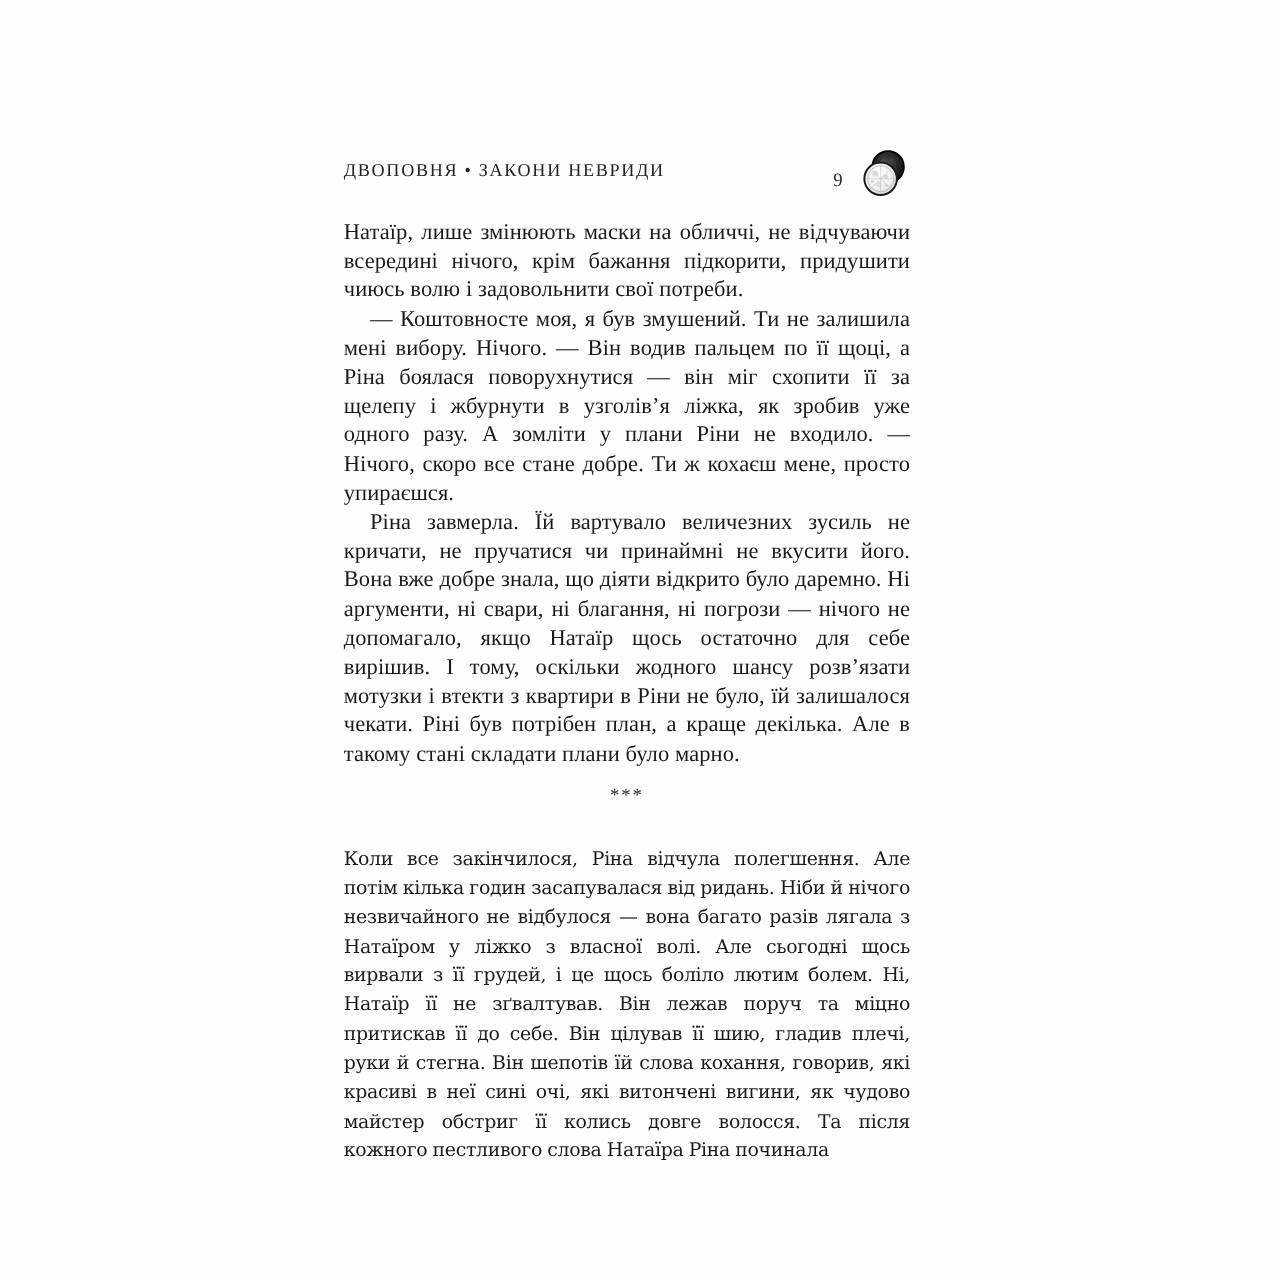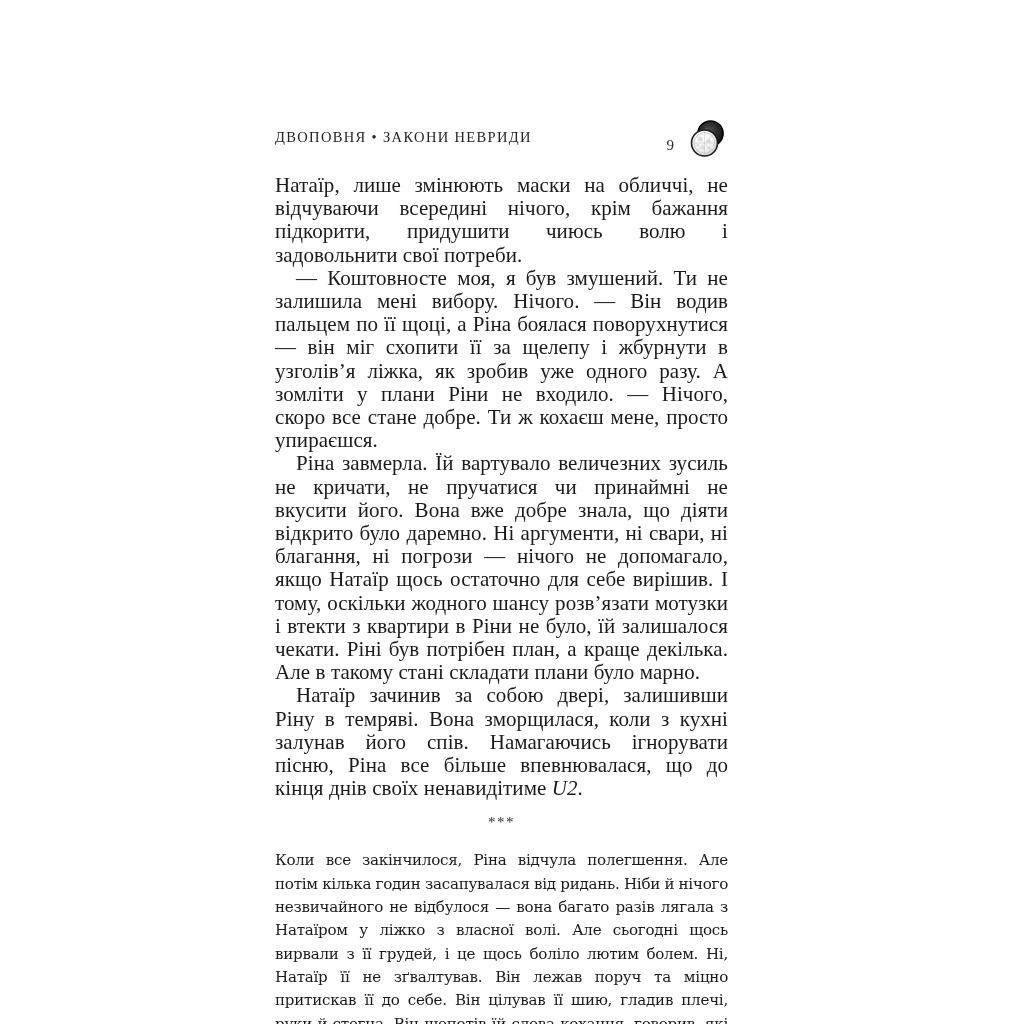--- a/index.html
+++ b/index.html
@@ -77,37 +77,37 @@
     left: 275px;
     top: 174px;
     width: 453px;
   }
 
   p.para {
     margin: 0;
     text-align: justify;
     text-justify: inter-word;
     hyphens: manual;
-    font-size: 21px;
+    font-size: 18px;
     line-height: 23.2px;
     color: #1a1a1a;
     text-indent: 21px;
   }
   p.para.noindent { text-indent: 0; }
 
   
   .section-one p.para {
     font-family: "Liberation Serif", "DejaVu Serif", serif;
     letter-spacing: 0.06px;
     word-spacing: 0.1px;
   }
 
   
   .section-two {
-    margin-top: 0;
+    margin-top: 12px;
   }
   .section-two p.para {
     font-family: "DejaVu Serif", "Liberation Serif", serif;
     font-size: 15.1px;
     line-height: 23.3px;
     letter-spacing: -0.25px;
     word-spacing: -0.3px;
   }
 
   em.title-italic { font-style: italic; }
@@ -174,21 +174,20 @@
       </div>
     </div>
   </div>
 
   <div class="body-col">
 
     <div class="section-one">
       <p class="para noindent">Натаїр, лише змінюють маски на обличчі, не відчуваючи всередині нічого, крім бажання підкорити, придушити чиюсь волю і задовольнити свої потреби.</p>
       <p class="para">— Коштовносте моя, я був змушений. Ти не залишила мені вибору. Нічого. — Він водив пальцем по її щоці, а Ріна боялася поворухнутися — він міг схопити її за щелепу і жбурнути в узголів’я ліжка, як зробив уже одного разу. А зомліти у плани Ріни не входило. — Нічого, скоро все стане добре. Ти ж кохаєш мене, просто упираєшся.</p>
       <p class="para">Ріна завмерла. Їй вартувало величезних зусиль не кричати, не пручатися чи принаймні не вкусити його. Вона вже добре знала, що діяти відкрито було даремно. Ні аргументи, ні свари, ні благання, ні погрози — нічого не допомагало, якщо Натаїр щось остаточно для себе вирішив. І тому, оскільки жодного шансу розв’язати мотузки і втекти з квартири в Ріни не було, їй залишалося чекати. Ріні був потрібен план, а краще декілька. Але в такому стані складати плани було марно.</p>
-      <p class="para"><span>Натаїр зачинив за собою двері, залишивши Ріну в темряві. Вона зморщилася, коли з кухні залунав його спів. Намагаючись ігнорувати пісню, Ріна все більше впевнювалася, що до кінця днів своїх ненавидітиме </span><em class="title-italic">U2</em><span>.</span></p>
     </div>
 
     <div class="scene-break">***</div>
 
     <div class="section-two">
       <p class="para noindent">Коли все закінчилося, Ріна відчула полегшення. Але потім кілька годин засапувалася від ридань. Ніби й нічого незвичайного не відбулося — вона багато разів лягала з Натаїром у ліжко з власної волі. Але сьогодні щось вирвали з її грудей, і це щось боліло лютим болем. Ні, Натаїр її не зґвалтував. Він лежав поруч та міцно притискав її до себе. Він цілував її шию, гладив плечі, руки й стегна. Він шепотів їй слова кохання, говорив, які красиві в неї сині очі, які витончені вигини, як чудово майстер обстриг її колись довге волосся. Та після кожного пестливого слова Натаїра Ріна починала</p>
     </div>
 
   </div>
 </div>

